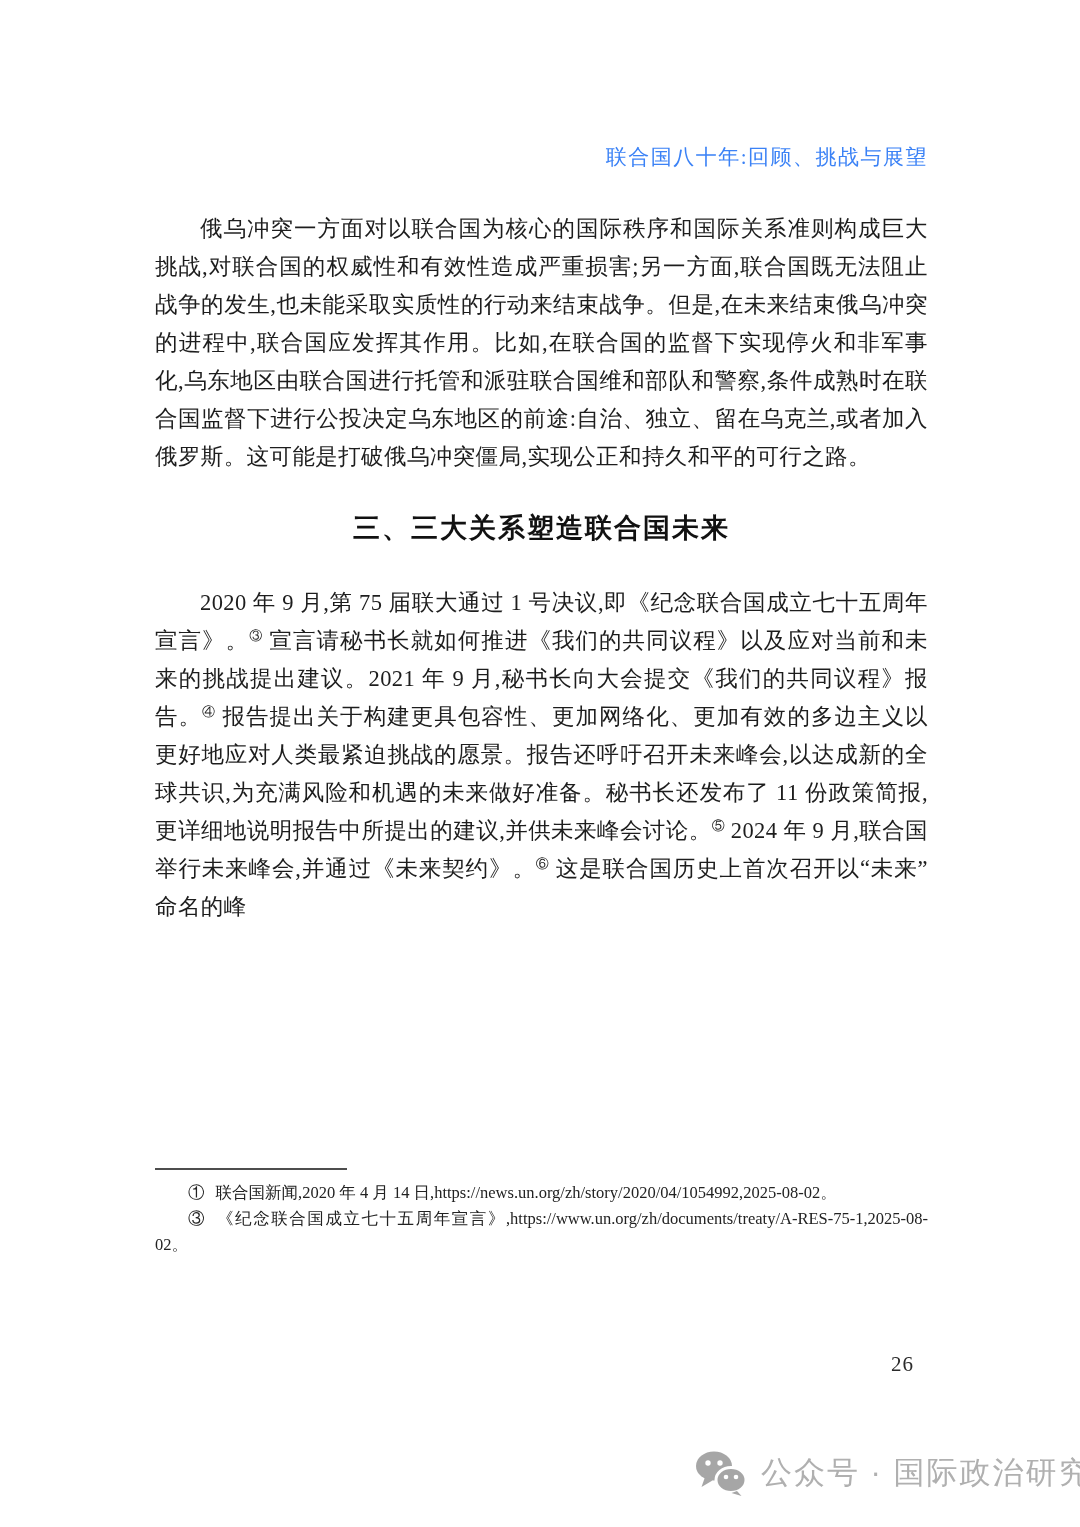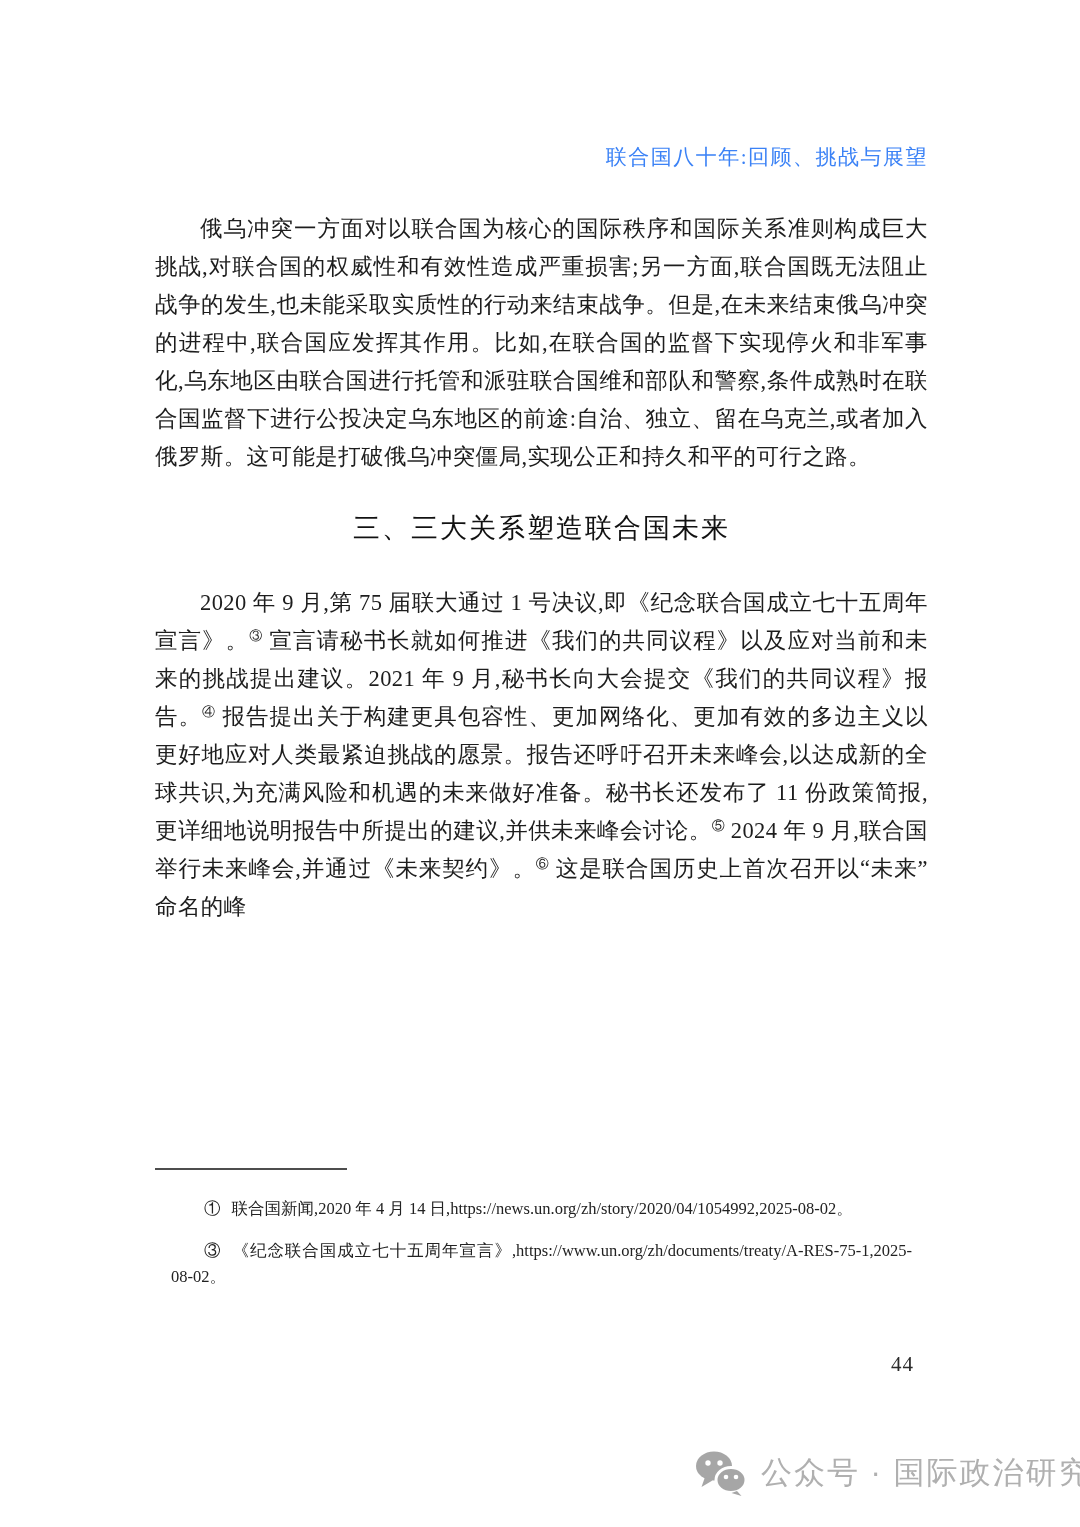--- a/index.html
+++ b/index.html
@@ -24,39 +24,39 @@
     margin:0;
     font-size:22.5px; line-height:38px;
     text-align:justify; text-justify:inter-ideograph;
     text-indent:2em;
     letter-spacing:0.4px;
     color:#1d1d1d;
   }
   .section-heading {
     margin:30px 0 34px 0;
     font-size:27px; line-height:44px;
-    font-weight:normal; text-align:center;
+    font-weight:bold; text-align:center;
     letter-spacing:2px; text-indent:0;
     color:#111;
   }
   sup.fnref {
     font-size:13px; line-height:0; vertical-align:super;
     letter-spacing:0;
   }
   .footnote-divider {
     position:absolute; top:1168px; left:155px;
     width:192px; height:0;
     border:0; border-top:2px solid #4d4d4d;
     margin:0;
   }
   .footnotes {
     position:absolute; top:1180px; left:155px; width:773px;
   }
   .footnote {
-    margin:16px;
+    margin:0;
     font-size:16.5px; line-height:26px;
     text-align:justify; text-justify:inter-ideograph;
     text-indent:2em;
     color:#222;
   }
   .fn-marker { padding-right:11px; }
   .page-number {
     position:absolute; top:1352px; right:166px;
     font-size:21px; letter-spacing:1px; color:#2b2b2b;
   }
@@ -81,21 +81,21 @@
   <p class="para">2020 年 9 月,第 75 届联大通过 1 号决议,即《纪念联合国成立七十五周年宣言》。<sup class="fnref">③</sup> 宣言请秘书长就如何推进《我们的共同议程》以及应对当前和未来的挑战提出建议。2021 年 9 月,秘书长向大会提交《我们的共同议程》报告。<sup class="fnref">④</sup> 报告提出关于构建更具包容性、更加网络化、更加有效的多边主义以更好地应对人类最紧迫挑战的愿景。报告还呼吁召开未来峰会,以达成新的全球共识,为充满风险和机遇的未来做好准备。秘书长还发布了 11 份政策简报,更详细地说明报告中所提出的建议,并供未来峰会讨论。<sup class="fnref">⑤</sup> 2024 年 9 月,联合国举行未来峰会,并通过《未来契约》。<sup class="fnref">⑥</sup> 这是联合国历史上首次召开以“未来”命名的峰</p>
 </div>
 
 <hr class="footnote-divider">
 
 <div class="footnotes">
     <p class="footnote"><span class="fn-marker">①</span>联合国新闻,2020 年 4 月 14 日,https://news.un.org/zh/story/2020/04/1054992,2025-08-02。</p>
     <p class="footnote"><span class="fn-marker">③</span>《纪念联合国成立七十五周年宣言》,https://www.un.org/zh/documents/treaty/A-RES-75-1,2025-08-02。</p>
   </div>
 
-<div class="page-number">44</div>
+<div class="page-number">26</div>
 
 <div class="watermark">
   <svg class="watermark-icon" width="54" height="46" viewBox="0 0 54 46" aria-hidden="true">
     <ellipse cx="20" cy="16" rx="18" ry="14.5" fill="#a6a6a6"></ellipse>
     <path d="M11 27 L7.5 37 L18.5 30.5 Z" fill="#a6a6a6"></path>
     <circle cx="14" cy="13" r="2.7" fill="#ffffff"></circle>
     <circle cx="26" cy="13" r="2.7" fill="#ffffff"></circle>
     <ellipse cx="37" cy="30" rx="15" ry="12.5" fill="#a6a6a6" stroke="#ffffff" stroke-width="3"></ellipse>
     <path d="M43 41 L47.5 46 L37.5 43 Z" fill="#a6a6a6"></path>
     <circle cx="32" cy="27" r="2.3" fill="#ffffff"></circle>

